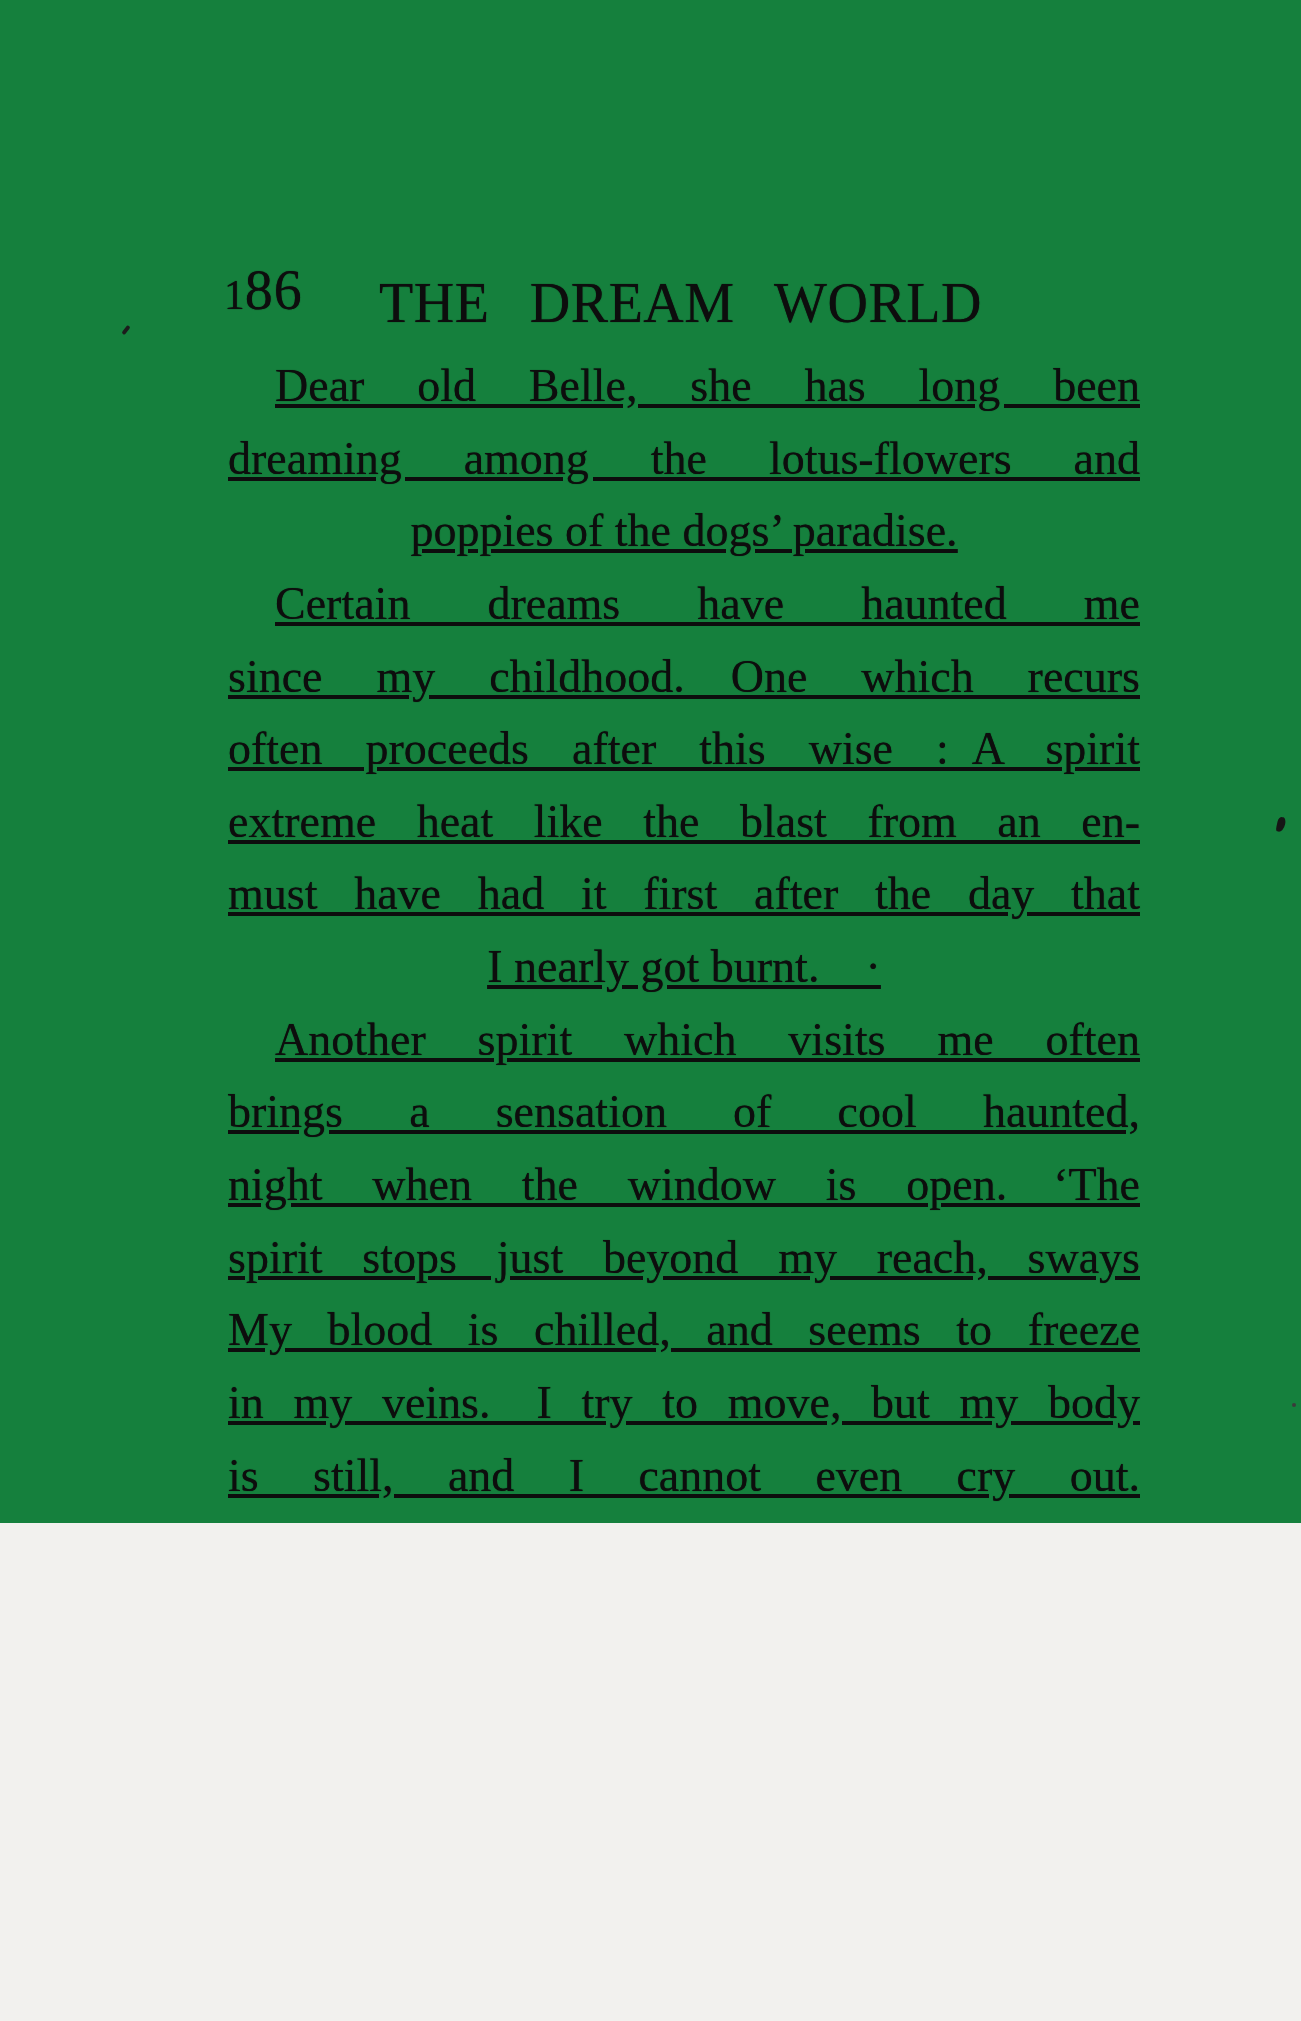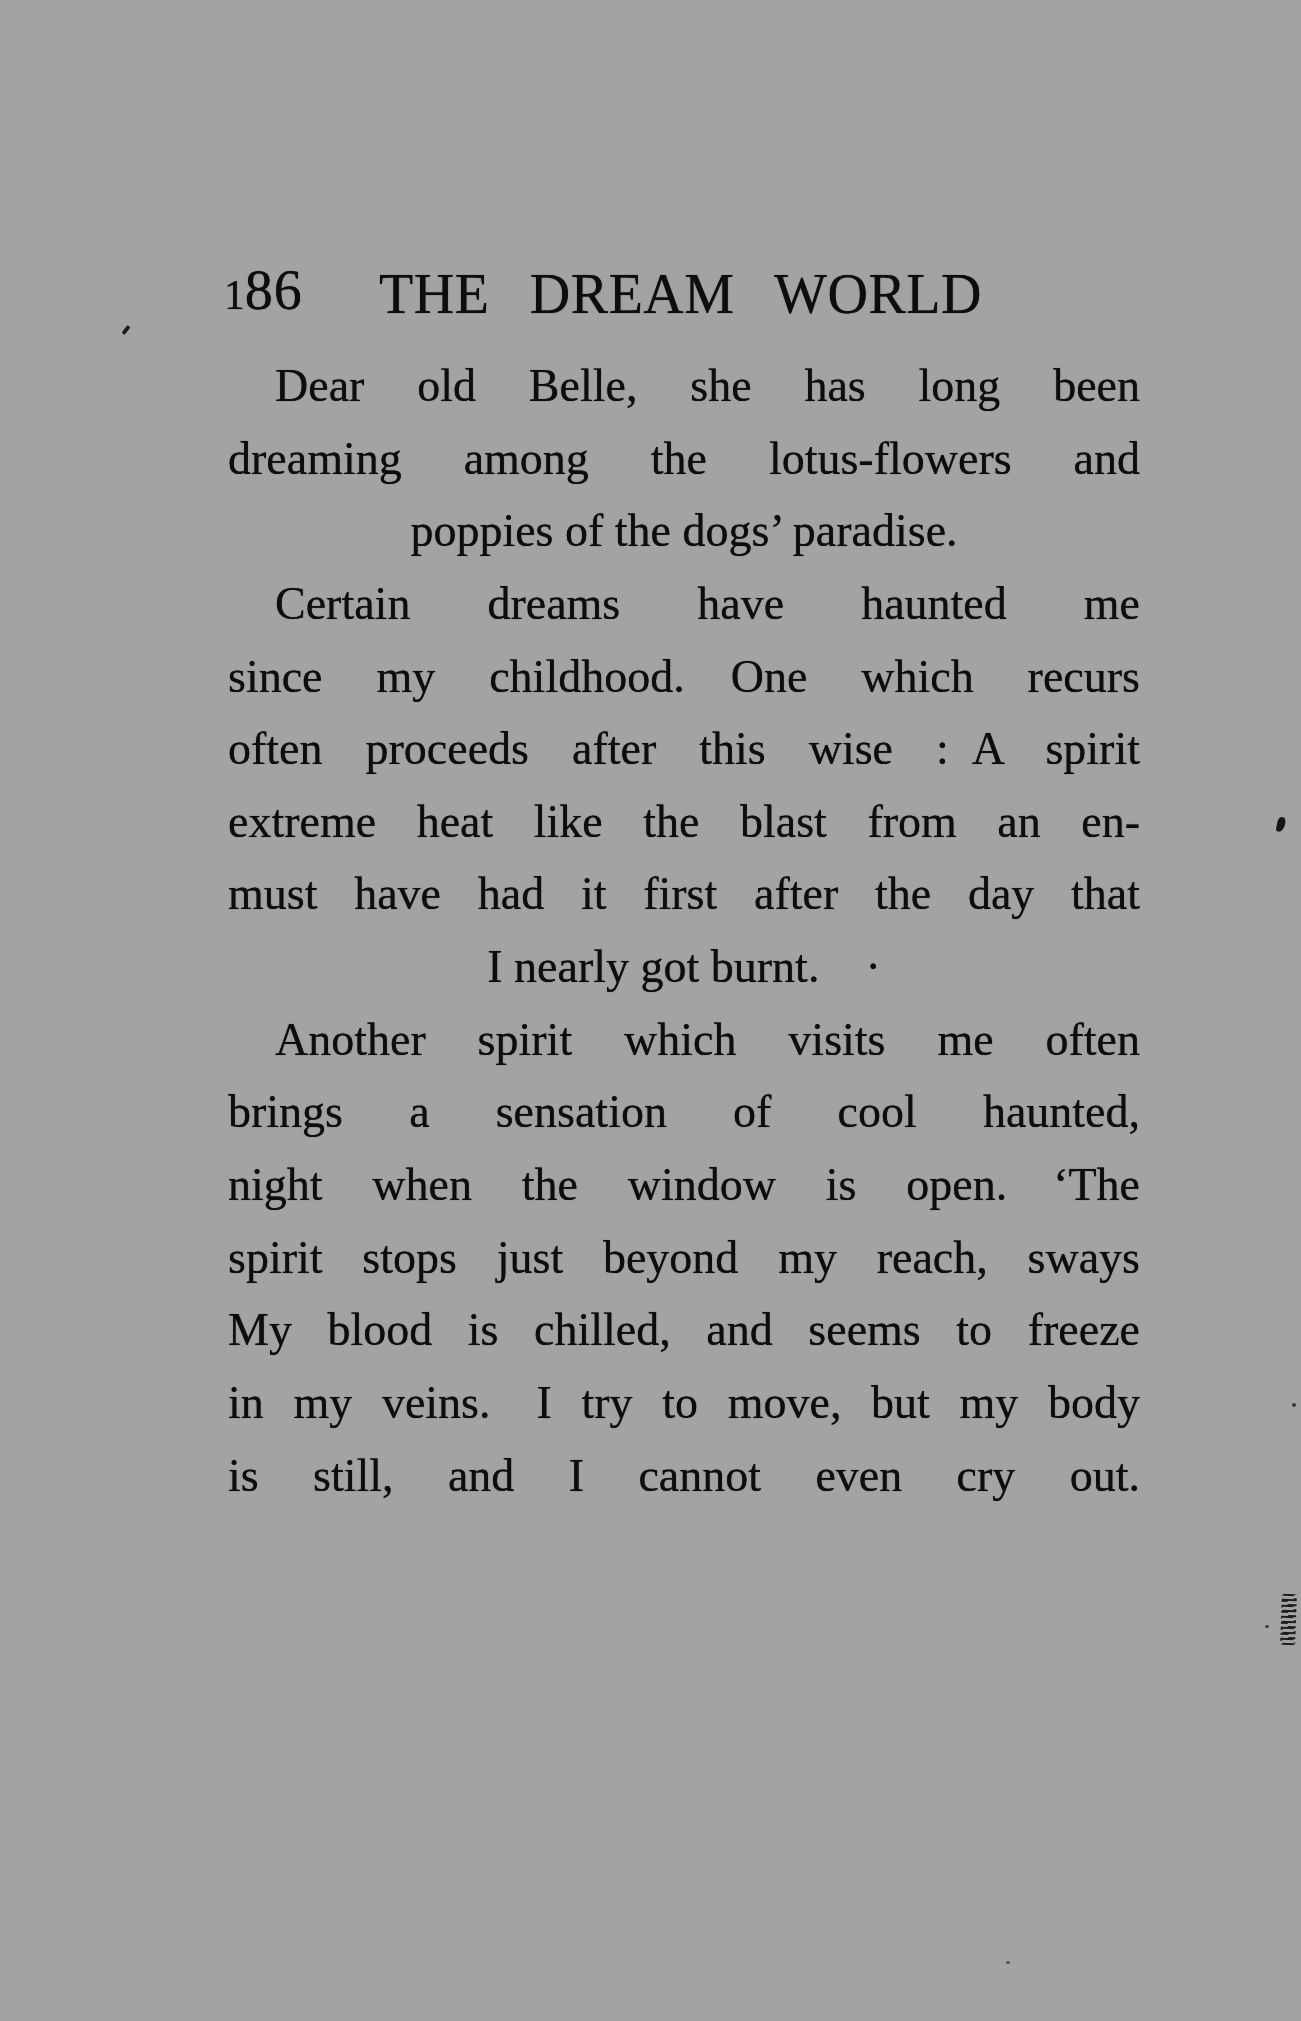--- a/index.html
+++ b/index.html
@@ -3,23 +3,23 @@
 <meta charset="utf-8">
 <style>
   html, body {
     margin: 0;
     padding: 0;
     background: #f2f1ee;
   }
   .page {
     position: relative;
     width: 1301px;
-    height: 2021px;
+    height: 1523px;
     margin: 0 auto;
-    background: #a3a3a3;
+    background: #15803d;
     overflow: hidden;
     color: #0d0d0d;
     font-family: "Liberation Serif", "DejaVu Serif", serif;
   }
   
   .running-head {
     position: absolute;
     top: 262px;
     left: 0;
     width: 100%;
@@ -34,37 +34,38 @@
     top: 0;
     letter-spacing: 1px;
   }
   .page-num .onum-one {
     font-size: 0.74em;
     letter-spacing: 0;
   }
   .running-title {
     position: absolute;
     left: 379px;
-    top: 4px;
+    top: 13px;
     margin: 0;
     font-size: 56px;
     font-weight: normal;
     line-height: 56px;
     word-spacing: 26px;
     letter-spacing: 0.5px;
     white-space: nowrap;
   }
   
   .body-text {
     position: absolute;
     left: 228px;
     top: 350px;
     width: 912px;
     font-size: 46px;
     text-shadow: 0 0 0.8px rgba(12,12,12,0.85);
+    text-decoration: underline;
   }
   .line {
     height: 72.65px;
     line-height: 72.65px;
     white-space: normal;
   }
   .line.j {
     text-align: justify;
     text-align-last: justify;
   }

